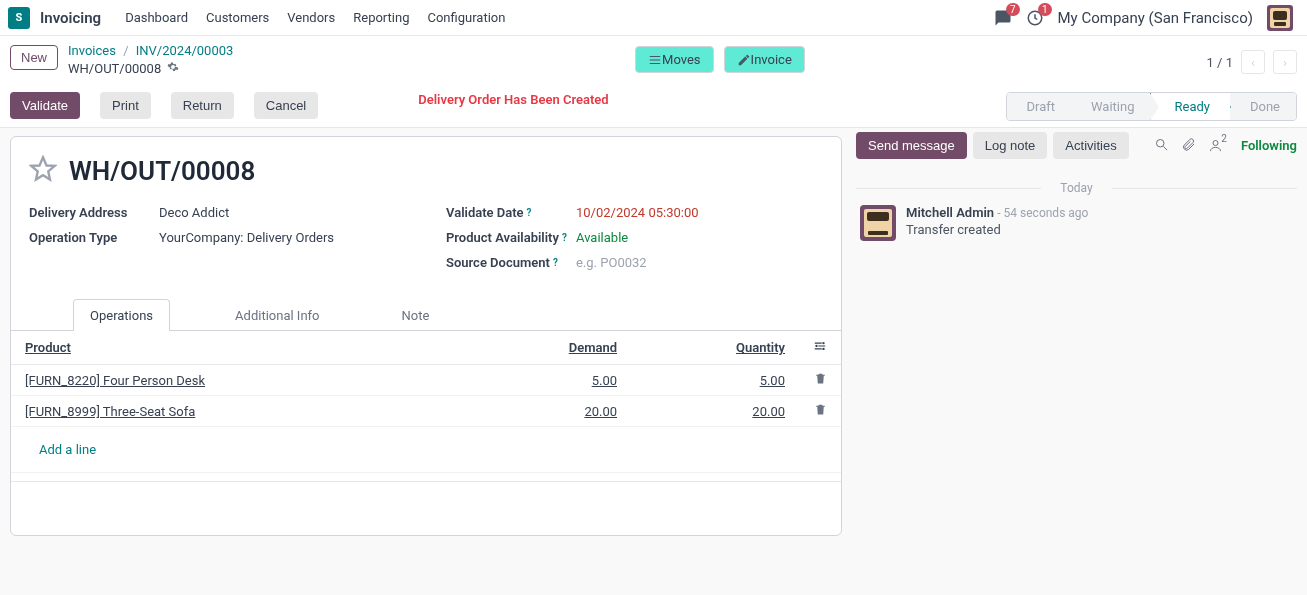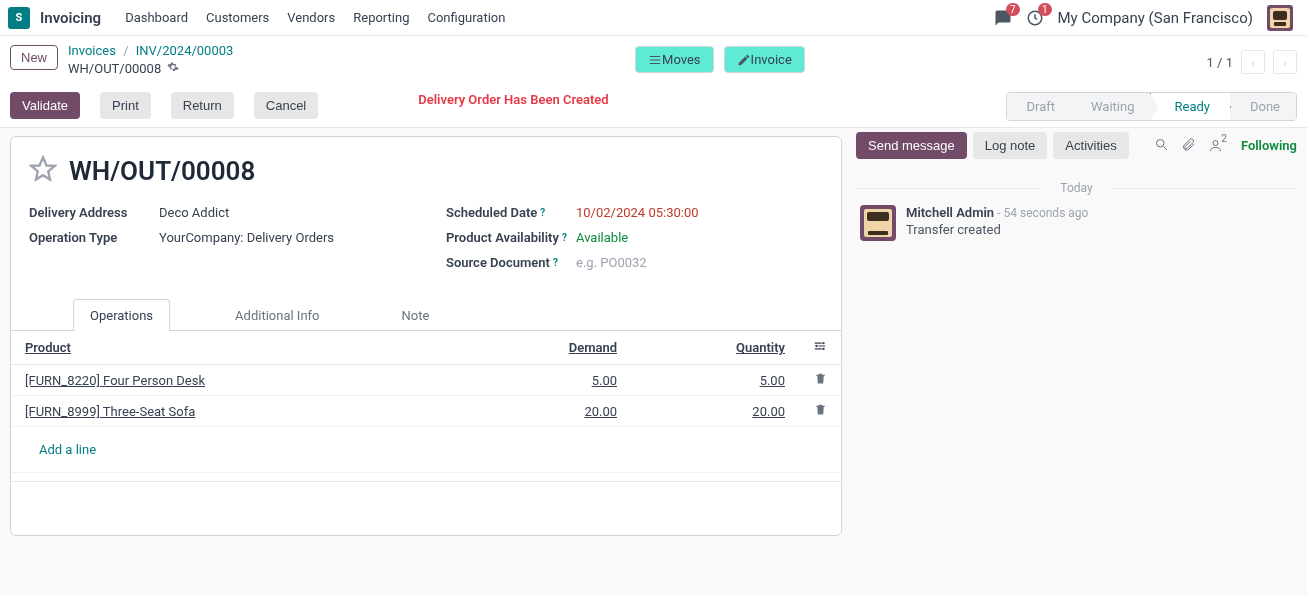--- a/index.html
+++ b/index.html
@@ -199,21 +199,21 @@
           <span class="fval">Deco Addict</span>
         </div>
         <div class="frow">
           <span class="flabel">Operation Type</span>
           <span class="fval">YourCompany: Delivery Orders</span>
         </div>
       </div>
       <div class="fcol">
         <div class="frow">
           <span class="flabel">
-              <span>Scheduled Date</span>
+              <span>Validate Date</span>
               <span class="help-q">?</span>
             </span>
           <span class="fval date">10/02/2024 05:30:00</span>
         </div>
         <div class="frow">
           <span class="flabel">
               <span>Product Availability</span>
               <span class="help-q">?</span>
             </span>
           <span class="fval avail">Available</span>

